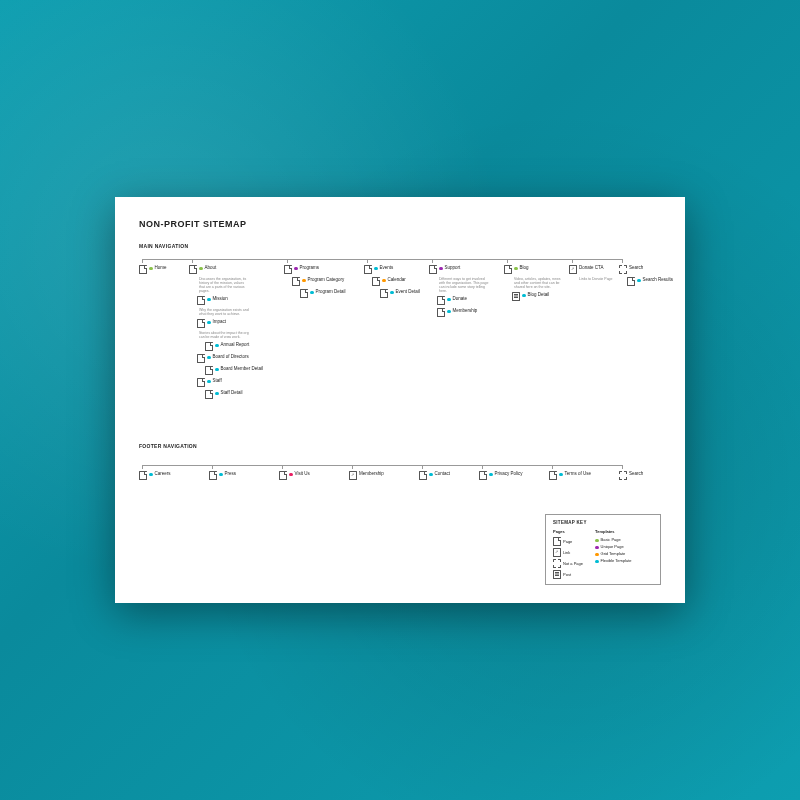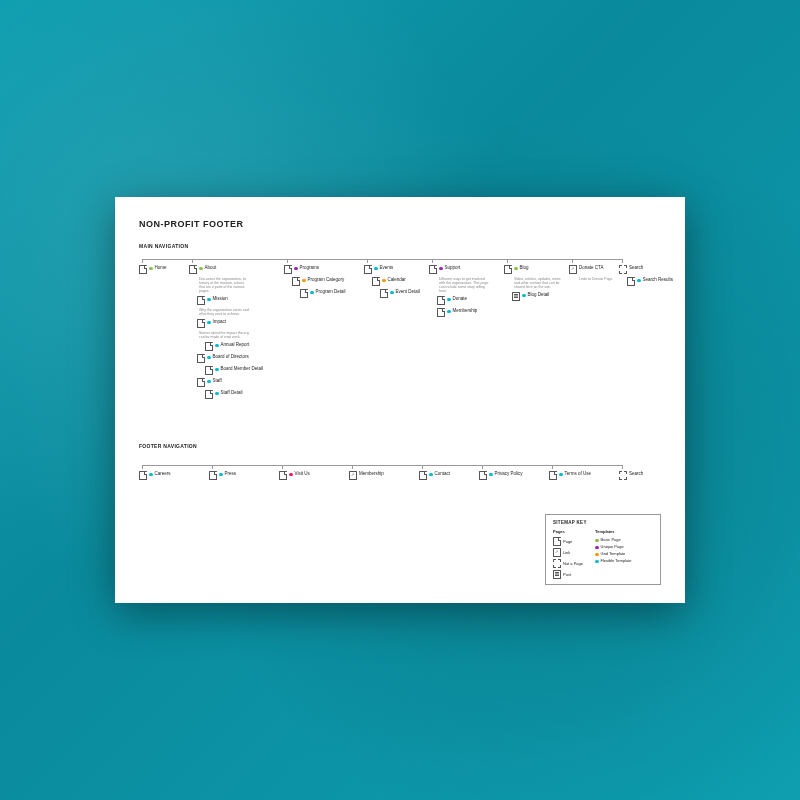--- a/index.html
+++ b/index.html
@@ -34,21 +34,21 @@
   .key-col{display:flex;flex-direction:column;gap:2px;}
   .key-h{font-weight:bold;font-size:4px;margin-bottom:1px;}
   .key-row{display:flex;align-items:center;gap:2px;font-size:4px;}
   .tick{position:absolute;width:1px;height:4px;background:#999;top:6px;}
 </style>
 </head>
 <body>
 
 <div class="bg">
   <div class="paper">
-    <div class="title">NON-PROFIT FOOTER</div>
+    <div class="title">NON-PROFIT SITEMAP</div>
 
     <div class="section-label">MAIN NAVIGATION</div>
     <div class="main-nav" id="main-nav">
       <div class="hbar" style="left:3px;width:480px;"></div>
     <div class="tick" style="left: 3px;"></div>
         <div class="col" style="left: 0px; top: 12px;">
           <div class="node">
             <span class="icon page"></span>
             <span class="dot green"></span>
             <span class="label">Home</span>

